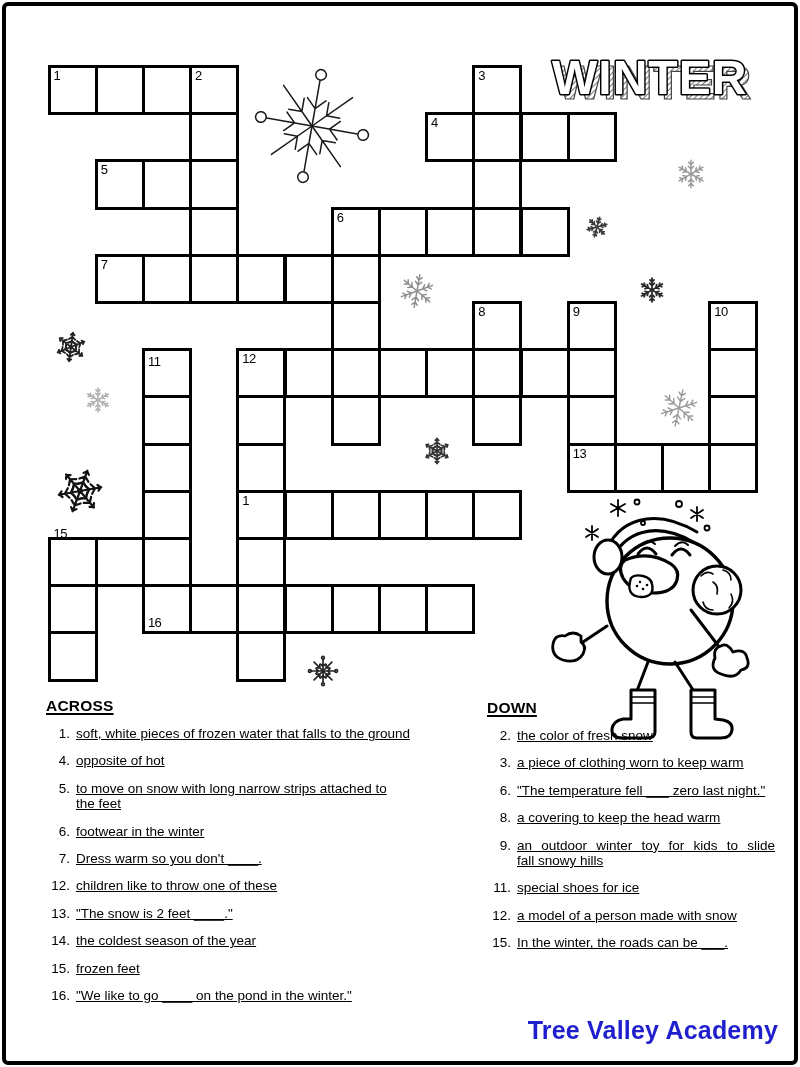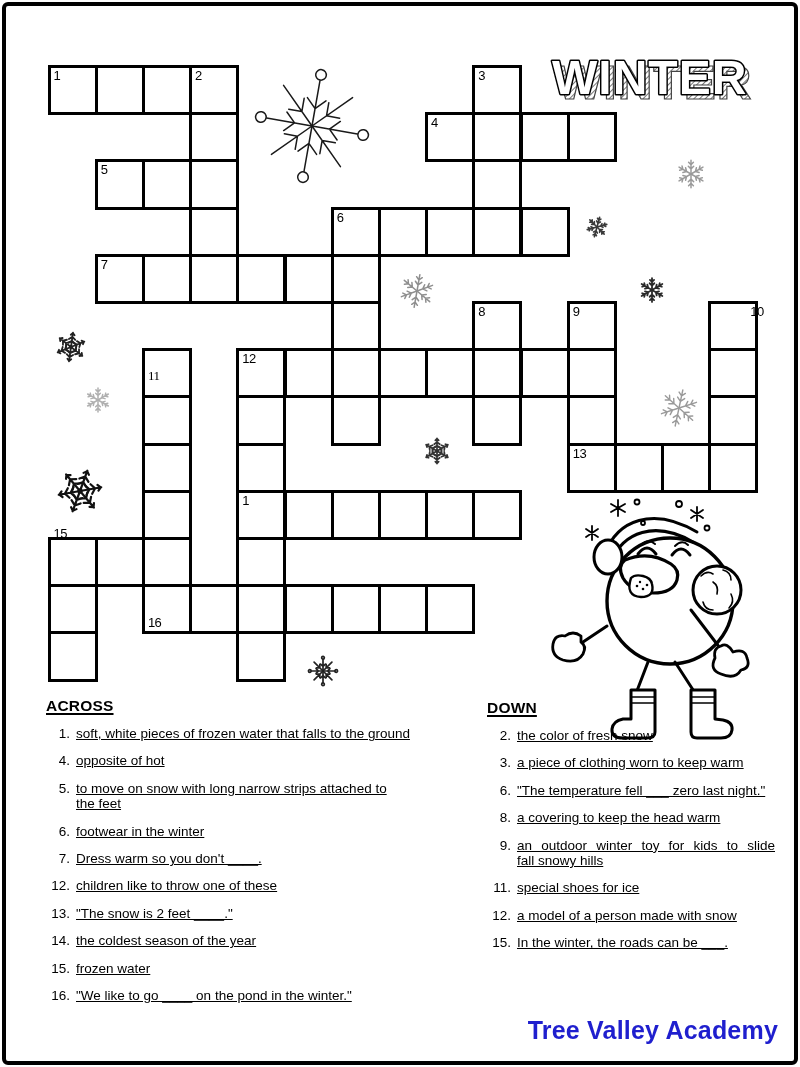--- a/index.html
+++ b/index.html
@@ -199,22 +199,22 @@
       <div class="cell" style="left: 425.1px; top: 584.2px;"></div>
       <div class="cellnum" style="left: 53.5px; top: 70px;">1</div>
       <div class="cellnum" style="left: 195.1px; top: 70px;">2</div>
       <div class="cellnum" style="left: 478.3px; top: 70px;">3</div>
       <div class="cellnum" style="left: 431.1px; top: 117.2px;">4</div>
       <div class="cellnum" style="left: 100.7px; top: 164.4px;">5</div>
       <div class="cellnum" style="left: 336.7px; top: 211.6px;">6</div>
       <div class="cellnum" style="left: 100.7px; top: 258.8px;">7</div>
       <div class="cellnum" style="left: 478.3px; top: 306px;">8</div>
       <div class="cellnum" style="left: 572.7px; top: 306px;">9</div>
-      <div class="cellnum" style="left: 714.3px; top: 306px; margin-left: 36px;">10</div>
-      <div class="cellnum" style="left: 147.9px; top: 370px; font-family: Liberation Serif, serif;">11</div>
+      <div class="cellnum" style="left: 714.3px; top: 306px;">10</div>
+      <div class="cellnum" style="left: 147.9px; top: 356px;">11</div>
       <div class="cellnum" style="left: 242.3px; top: 353.2px;">12</div>
       <div class="cellnum" style="left: 572.7px; top: 447.6px;">13</div>
       <div class="cellnum" style="left: 242.3px; top: 494.8px;">1</div>
       <div class="cellnum" style="left: 53.5px; top: 528px;">15</div>
       <div class="cellnum" style="left: 147.9px; top: 589.2px; margin-top: 28px;">16</div>
     </div>
 
   <svg class="title-svg" width="222" height="66" viewBox="0 0 222 66">
     <defs>
       <pattern id="hatch" patternUnits="userSpaceOnUse" width="4" height="4" patternTransform="rotate(45)">
@@ -332,21 +332,21 @@
         </div>
         <div class="clue">
           <div class="cnum">14.</div>
           <div class="ctext">
             <div class="line">the coldest season of the year</div>
           </div>
         </div>
         <div class="clue">
           <div class="cnum">15.</div>
           <div class="ctext">
-            <div class="line">frozen water</div>
+            <div class="line">frozen feet</div>
           </div>
         </div>
         <div class="clue">
           <div class="cnum">16.</div>
           <div class="ctext">
             <div class="line">"We like to go ____ on the pond in the winter."</div>
           </div>
         </div>
       </div>
   </div>

